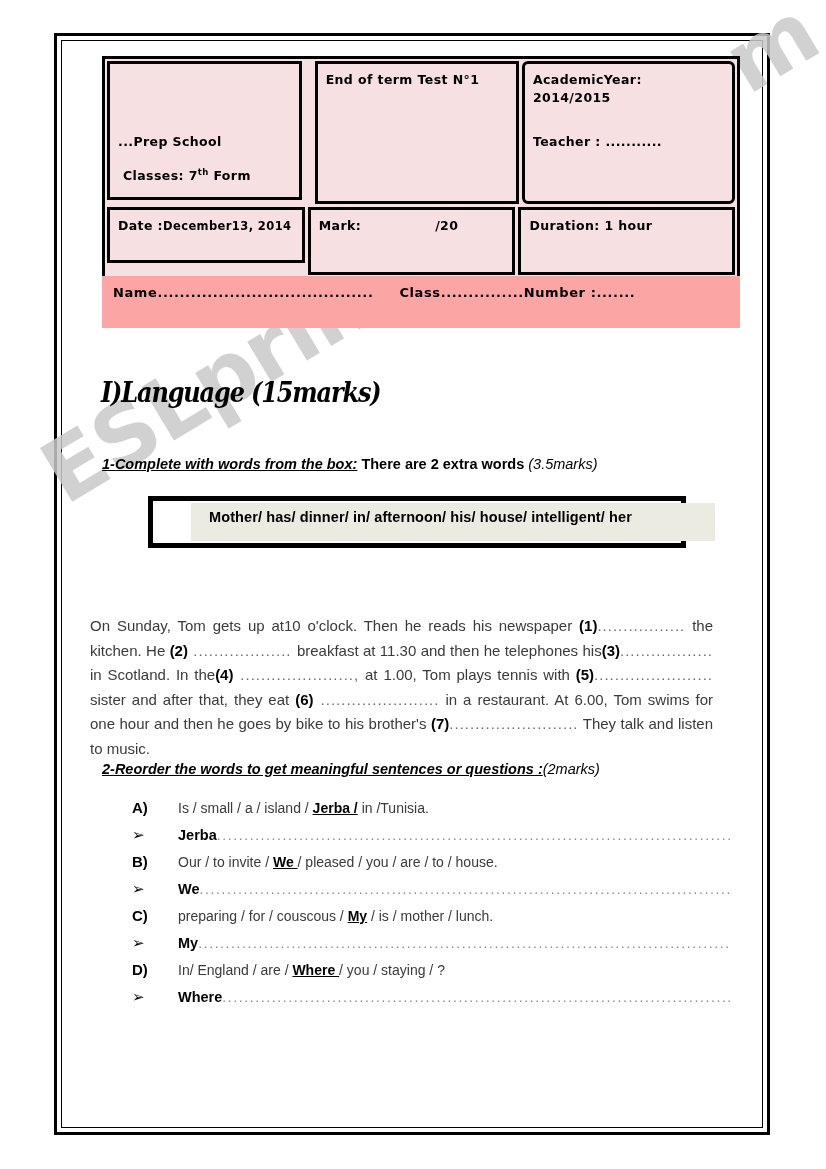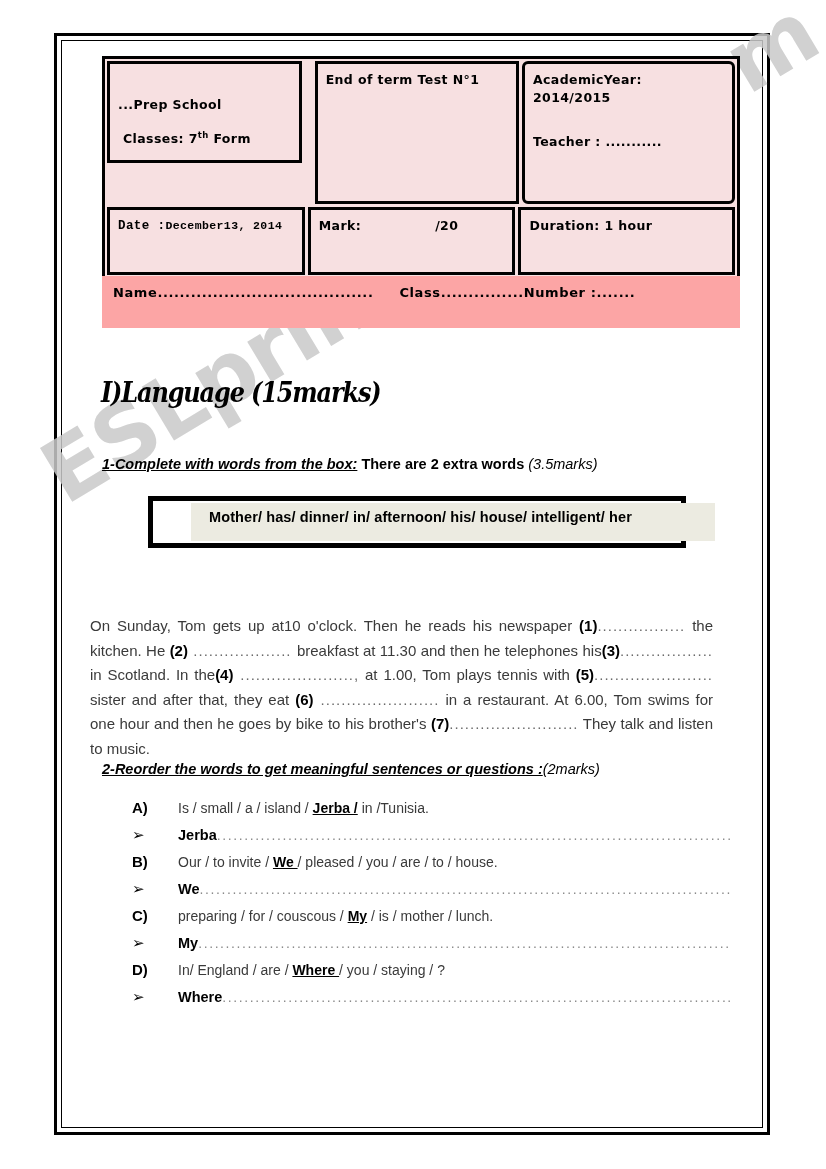--- a/index.html
+++ b/index.html
@@ -75,25 +75,25 @@
     background: #f7e0e1;
     box-sizing: border-box;
     padding: 7px 8px 6px 8px;
     font-family: "DejaVu Sans", sans-serif;
     font-weight: bold;
     font-size: 12.5px;
     letter-spacing: .4px;
     line-height: 1.45;
     position: relative;
   }
-  .hdr-cell.c1 { width: 200px; height: 102px; }
+  .hdr-cell.c1 { width: 200px; height: 139px; }
   .hdr-cell.c2 { width: 210px; height: 143px; margin-left: 13px; }
   .hdr-cell.c3 { width: 219px; height: 143px; margin-left: 3px; border-radius: 6px; }
   .hdr-row.r2 { margin-top: 3px; }
-  .hdr-cell.d1 { width: 200px; height: 68px; font-family: Liberation Mono, monospace; }
+  .hdr-cell.d1 { width: 200px; height: 56px; }
   .hdr-cell.d2 { width: 210px; height: 68px; margin-left: 3px; }
   .hdr-cell.d3 { width: 219px; height: 68px; margin-left: 3px; }
 
   .school-name { position: absolute; left: 8px; bottom: 46px; }
   .class-line   { position: absolute; left: 13px; bottom: 12px; }
   .sup { font-size: 8.5px; vertical-align: super; }
   .teacher-line { margin-top: 26px; }
   .mark-gap { display: inline-block; width: 74px; }
   .date-small { font-size: 11.5px; }
 

